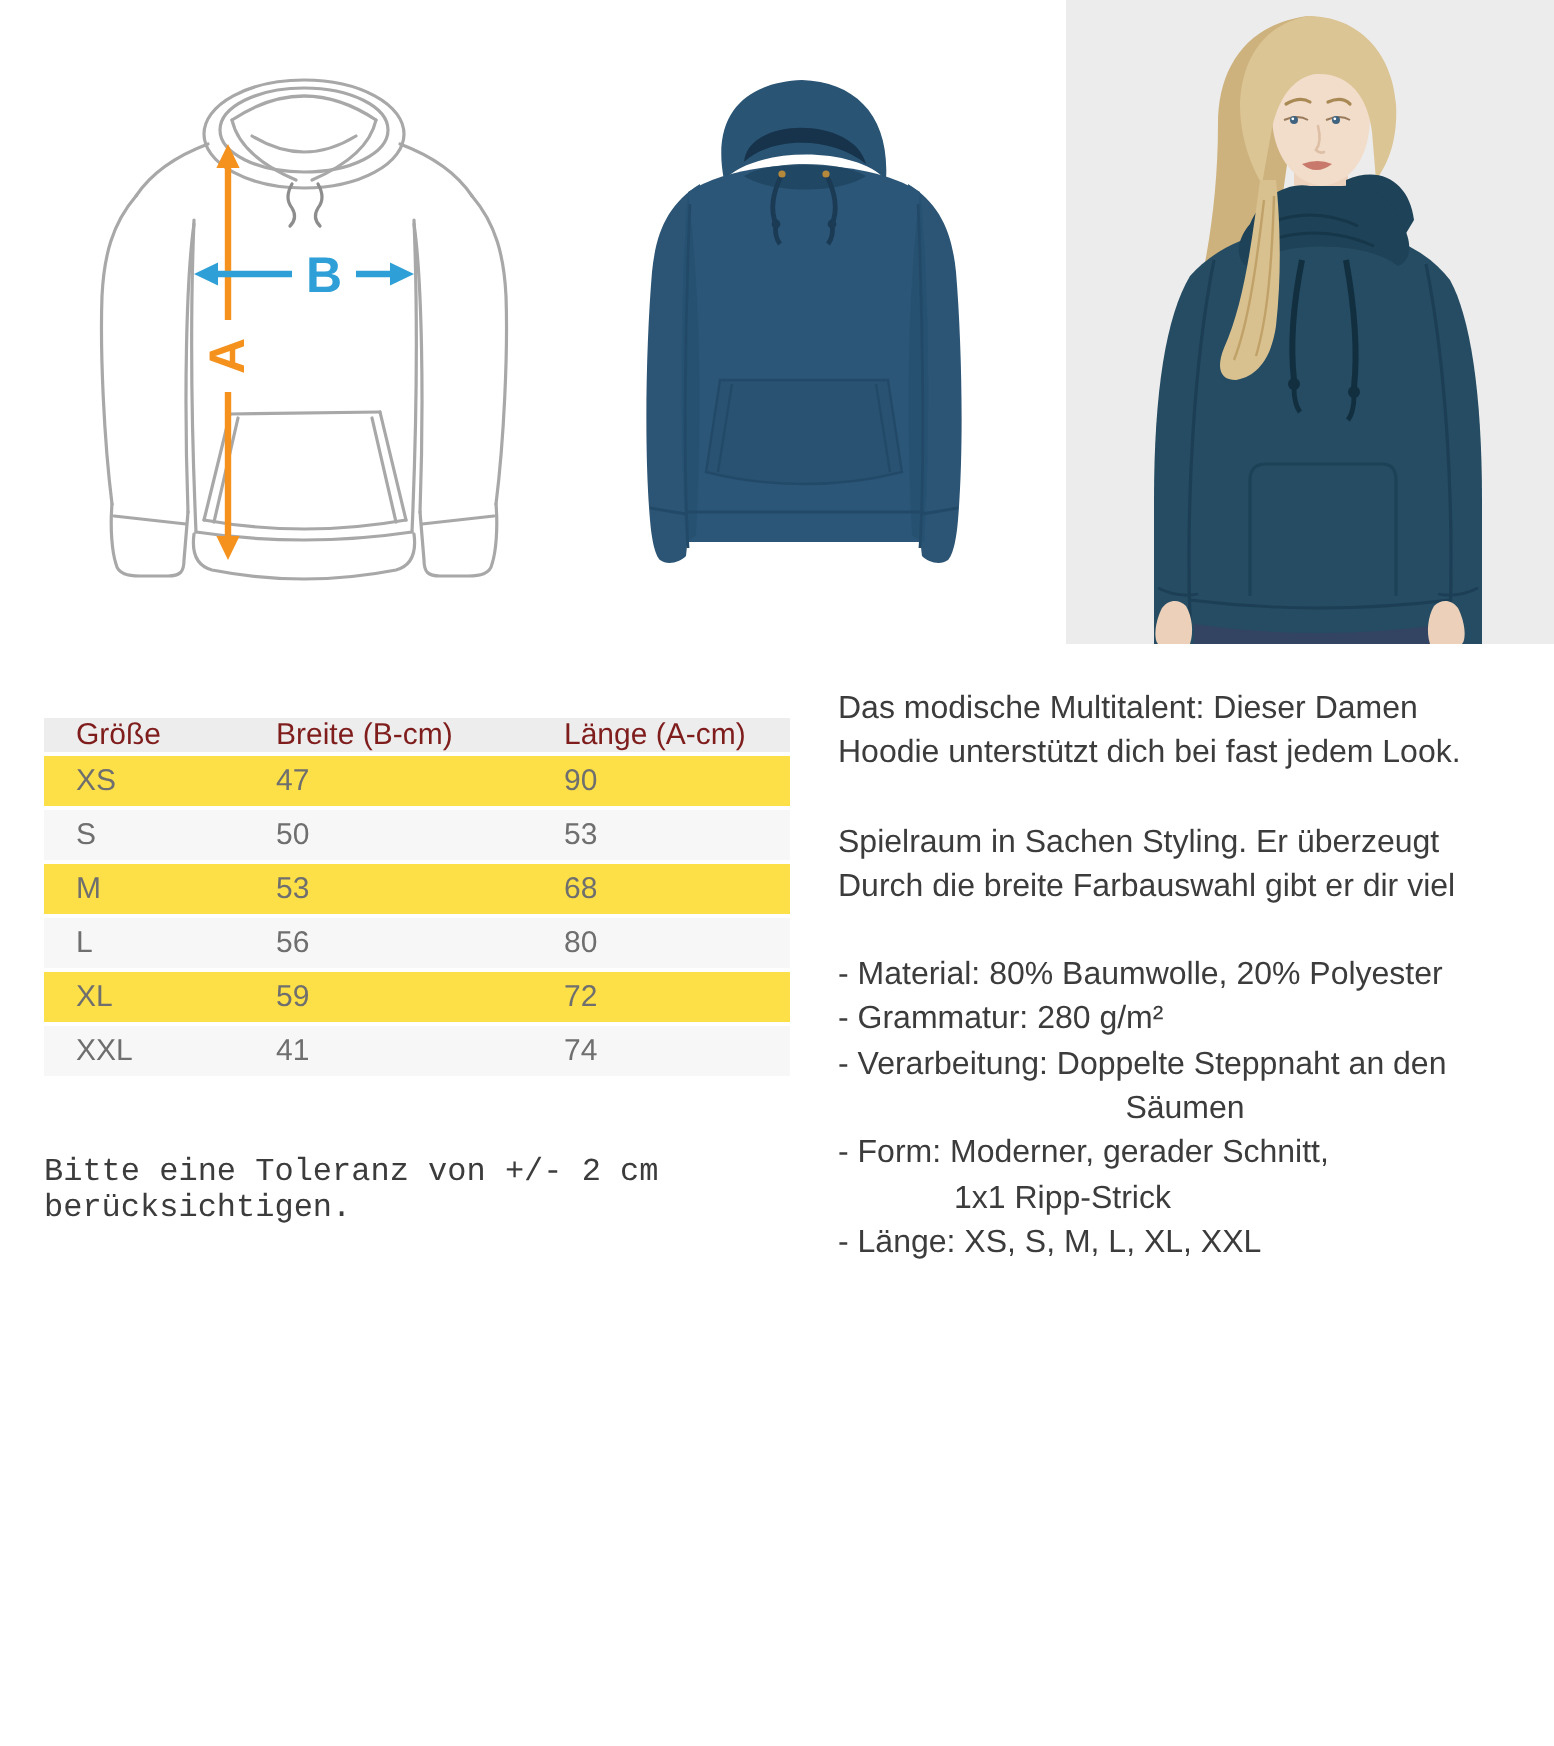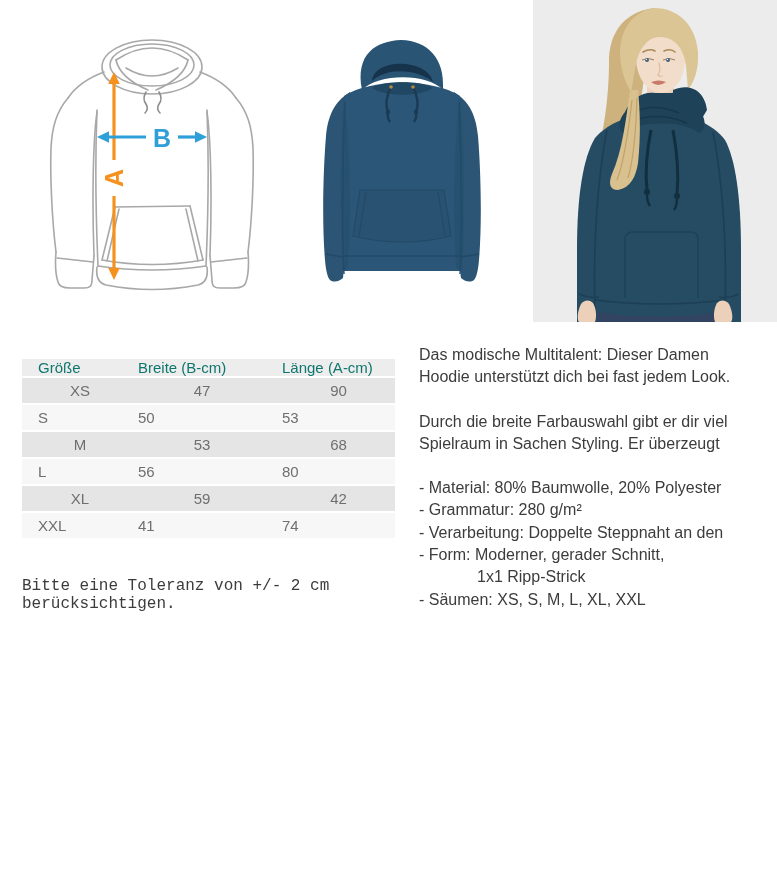--- a/index.html
+++ b/index.html
@@ -16,23 +16,23 @@
   
   .size-table-wrap { position:absolute; left:22px; top:359px; width:373px; }
   table.size-table { border-collapse:collapse; table-layout:fixed; width:373px;
                      font-size:15px; }
   table.size-table col.c1 { width:100px; }
   table.size-table col.c2 { width:144px; }
   table.size-table col.c3 { width:129px; }
   table.size-table th, table.size-table td {
       text-align:left; font-weight:400; padding:0 0 0 16px;
       border-bottom:2px solid #ffffff; }
-  table.size-table th { background:#ededed; color:#0f766e; height:14px;margin-left:44px; }
+  table.size-table th { background:#ededed; color:#7f1d1d; height:14px;margin-left:44px; }
   table.size-table td { color:#6f6f6f; height:27px; }
-  tr.row-odd  td { background:#e5e5e5;text-align:center; }
+  tr.row-odd  td { background:#fde047; }
   tr.row-even td { background:#f7f7f7; }
 
   
   .tolerance { position:absolute; left:22px; top:577px; width:400px;
                font-size:16px; color:#3c3c3c;font-family:Liberation Mono, monospace; }
 
   
   .desc { position:absolute; left:419px; top:344px; width:347px;
           font-size:16px; line-height:22.3px; color:#3c3c3c; }
   .desc .para { margin:0 0 22px 0; }
@@ -241,45 +241,46 @@
           <td>68</td>
         </tr>
         <tr class="row-even">
           <td>L</td>
           <td>56</td>
           <td>80</td>
         </tr>
         <tr class="row-odd">
           <td>XL</td>
           <td>59</td>
-          <td>42</td>
+          <td>72</td>
         </tr>
         <tr class="row-even">
           <td>XXL</td>
           <td>41</td>
           <td>74</td>
         </tr>
       </tbody>
     </table>
   </div>
 
   <div class="tolerance">Bitte eine Toleranz von +/- 2 cm berücksichtigen.</div>
 
   <div class="desc">
     <div class="para">
       <div>Das modische Multitalent: Dieser Damen</div>
       <div>Hoodie unterstützt dich bei fast jedem Look.</div>
     </div>
     <div class="para">
+      <div>Spielraum in Sachen Styling. Er überzeugt</div>
       <div>Durch die breite Farbauswahl gibt er dir viel</div>
-      <div>Spielraum in Sachen Styling. Er überzeugt</div>
     </div>
     <div>
       <div class="spec-line">- Material: 80% Baumwolle, 20% Polyester</div>
       <div class="spec-line">- Grammatur: 280 g/m²</div>
       <div class="spec-line">- Verarbeitung: Doppelte Steppnaht an den</div>
+      <div class="spec-center">Säumen</div>
       <div class="spec-line">- Form: Moderner, gerader Schnitt,</div>
       <div class="spec-indent">1x1 Ripp-Strick</div>
-      <div class="spec-line">- Säumen: XS, S, M, L, XL, XXL</div>
+      <div class="spec-line">- Länge: XS, S, M, L, XL, XXL</div>
     </div>
   </div>
 
 </div>
 
 </body></html>

